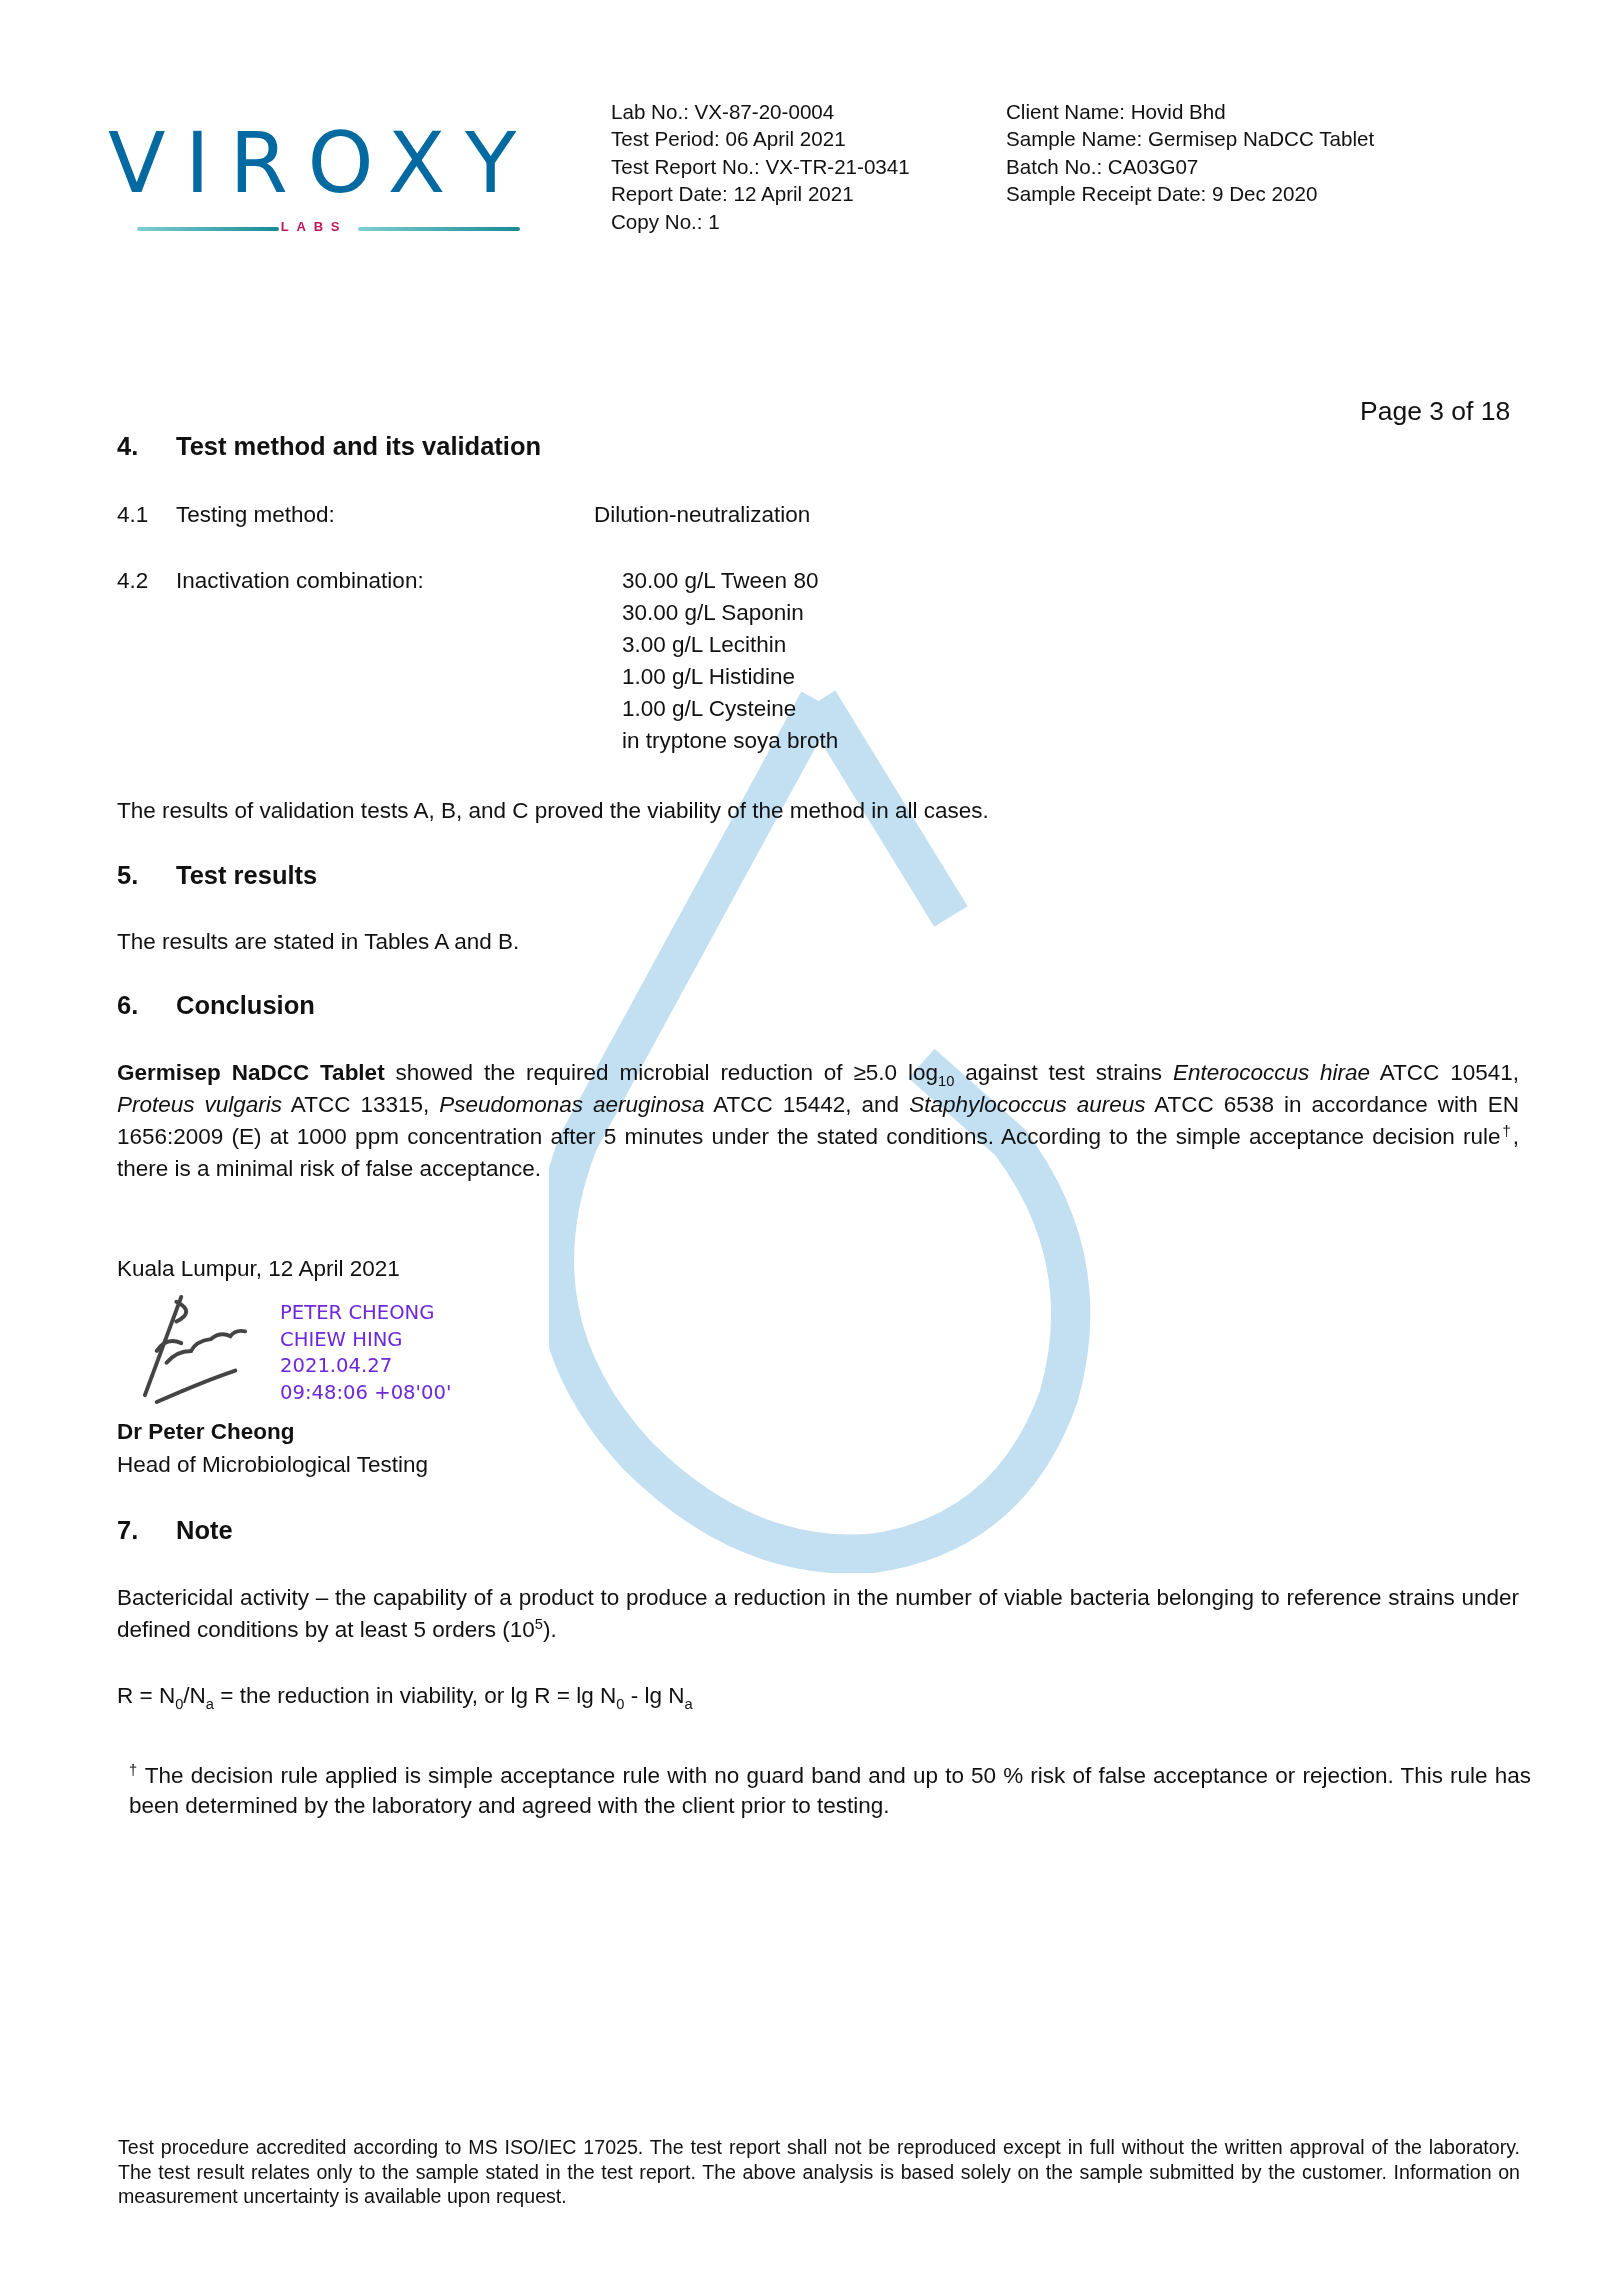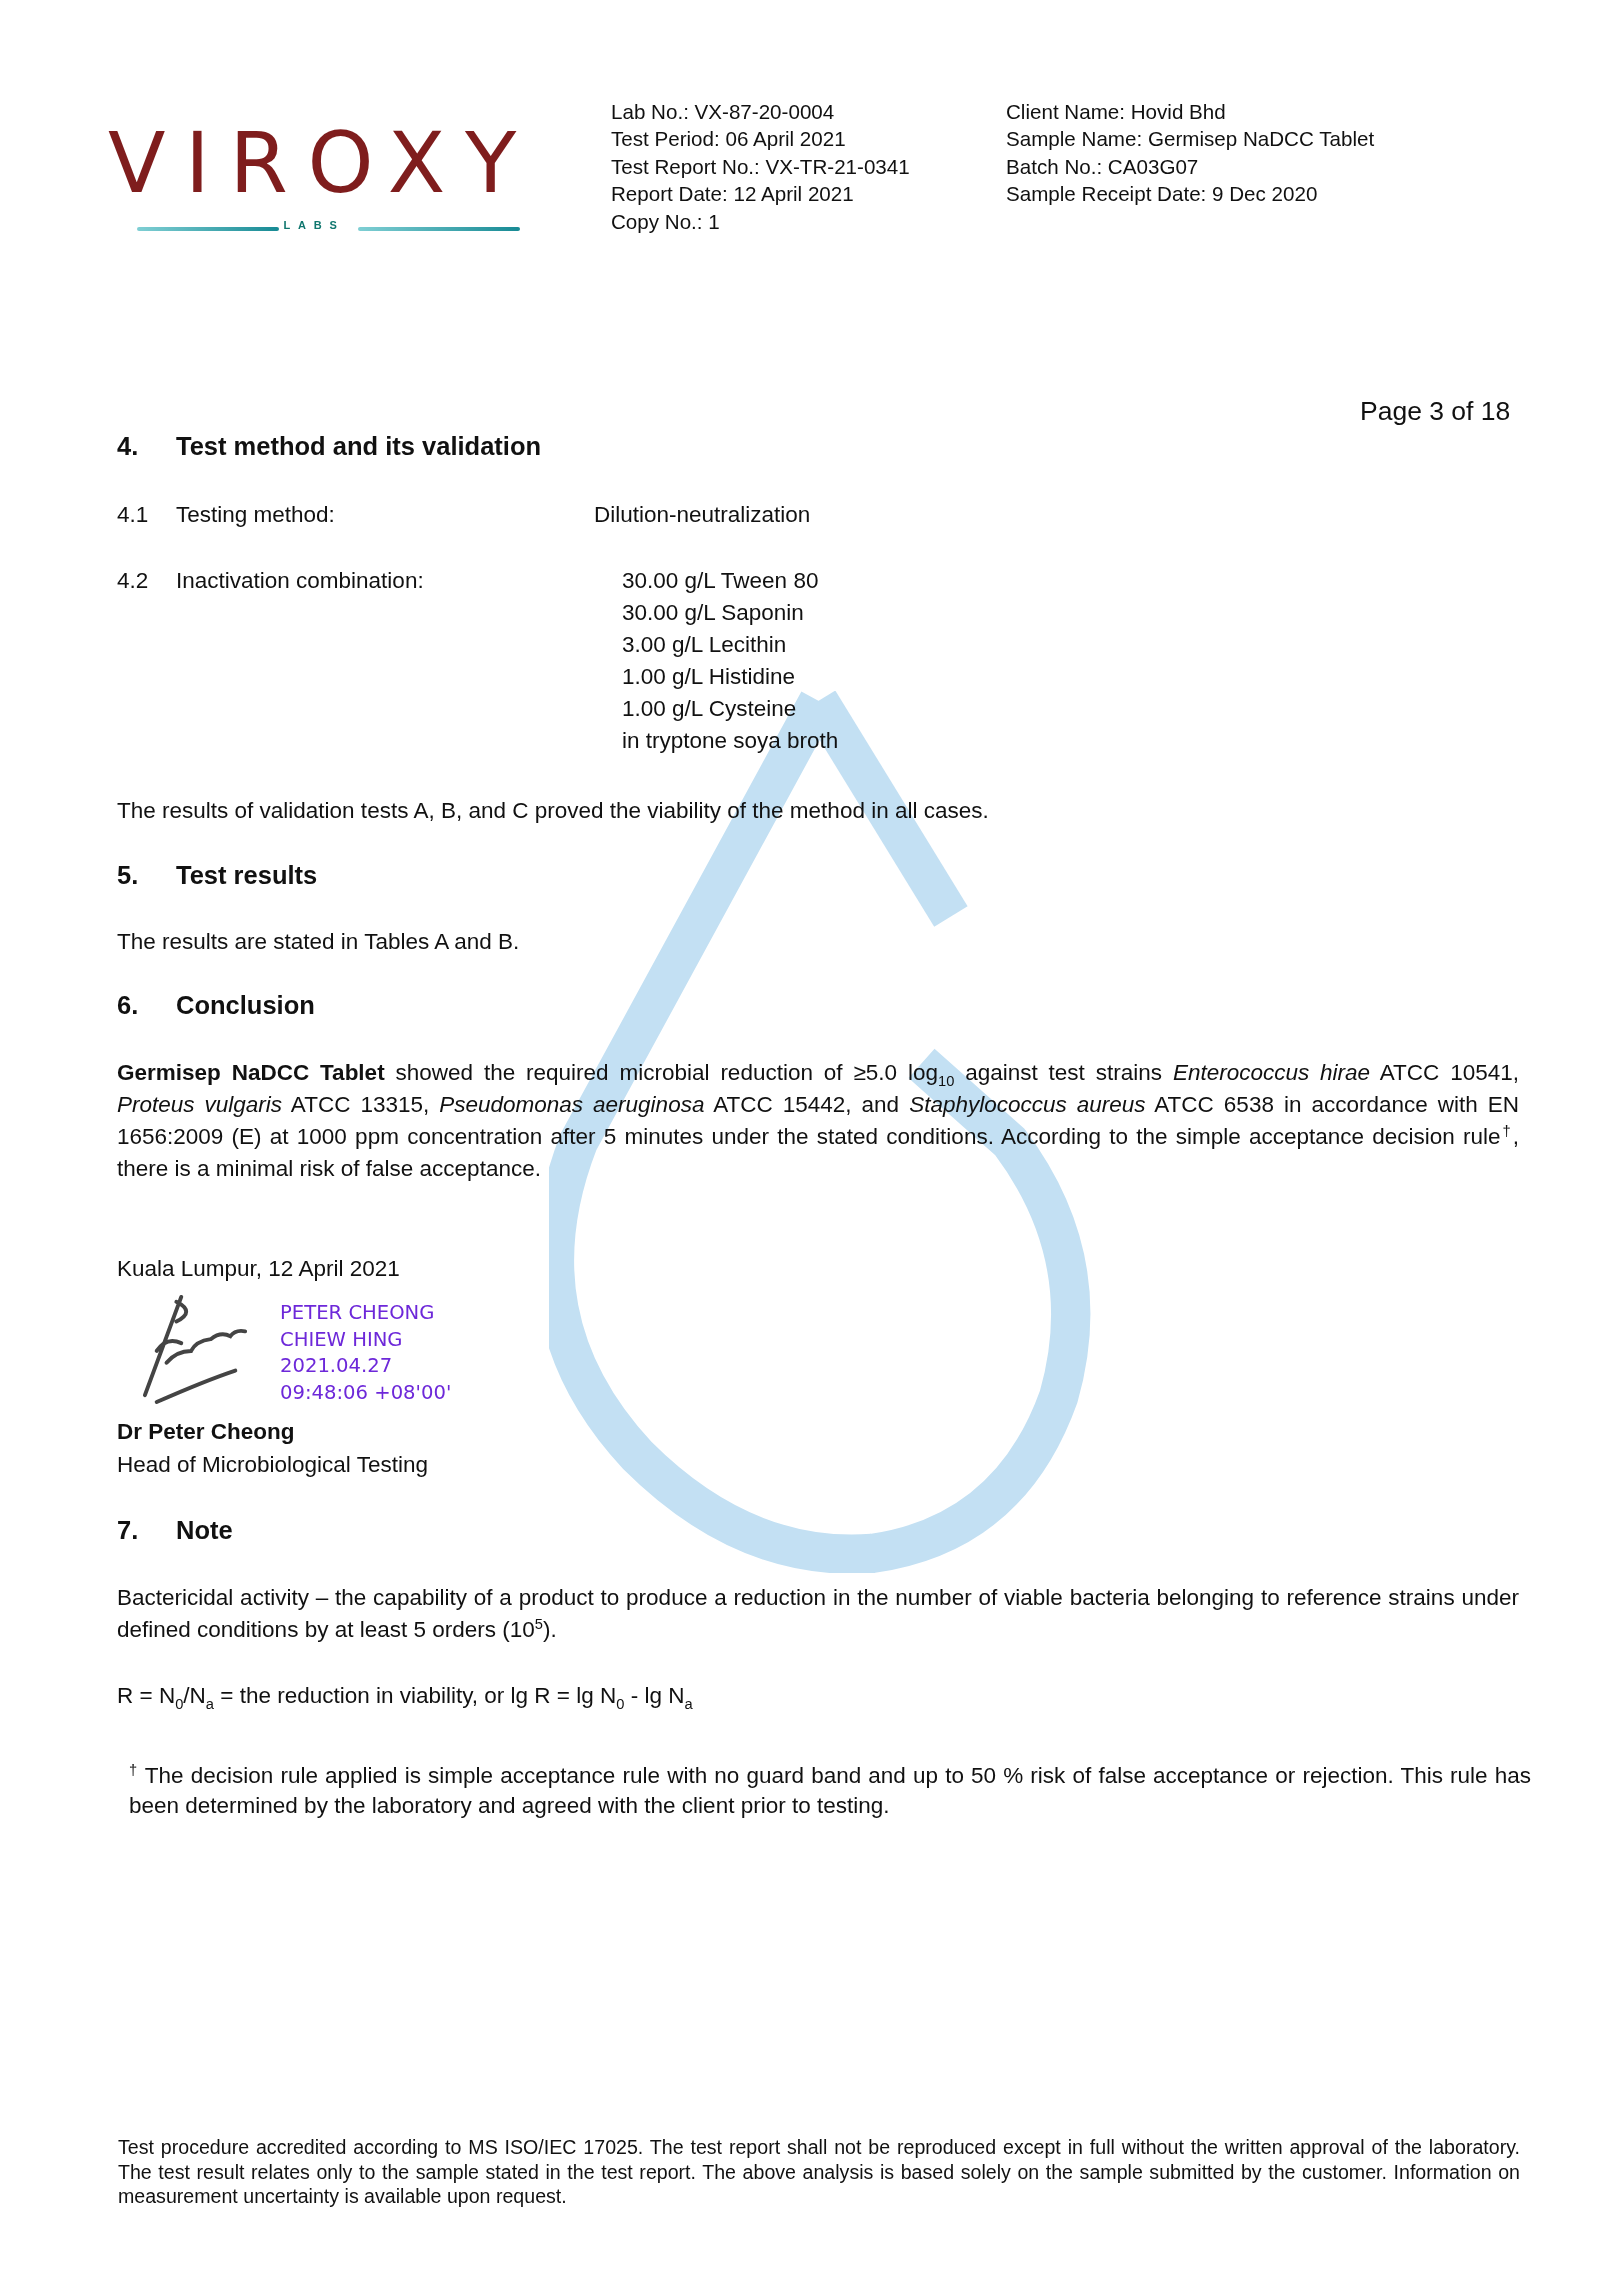--- a/index.html
+++ b/index.html
@@ -7,25 +7,25 @@
     width: 1621px; height: 2293px; position: relative; overflow: hidden;
     font-family: "Liberation Sans", sans-serif; color: #111;
   }
   .watermark { position: absolute; left: 549px; top: 691px; width: 549px; height: 882px; z-index: 0; pointer-events: none; }
   .abs { position: absolute; z-index: 1; }
 
   
   .logo { left: 108px; top: 103px; width: 451px; height: 137px; }
   .logo-text {
     position: absolute; left: 0; top: 17.6px; font-size: 84px; letter-spacing: 19.6px;
-    color: #7f1d1d; font-weight: normal; line-height: 1; font-family: "DejaVu Sans", sans-serif;
+    color: #0369a1; font-weight: normal; line-height: 1; font-family: "DejaVu Sans", sans-serif;
   }
   .logo-labs {
     position: absolute; left: 0; top: 116px; width: 412px; text-align: center;
-    font-size: 11px; letter-spacing: 7.8px; color: #0f766e; font-weight: bold;
+    font-size: 13px; letter-spacing: 7.8px; color: #be185d; font-weight: bold;
   }
   .logo-line { position: absolute; top: 124px; height: 3.9px; background: linear-gradient(90deg, #7fcfd4, #178a94); border-radius: 2px; }
 
   
   .hdr { left: 611px; top: 98px; font-size: 20.6px; line-height: 27.4px; }
   .hdr .desc { font-weight: bold; white-space: nowrap; }
   .hdr .grid { display: grid; grid-template-columns: 395px auto; }
   .hdr .grid div { white-space: nowrap; }
 
   .page-no { left: 1360px; top: 396px; font-size: 26.5px; }

